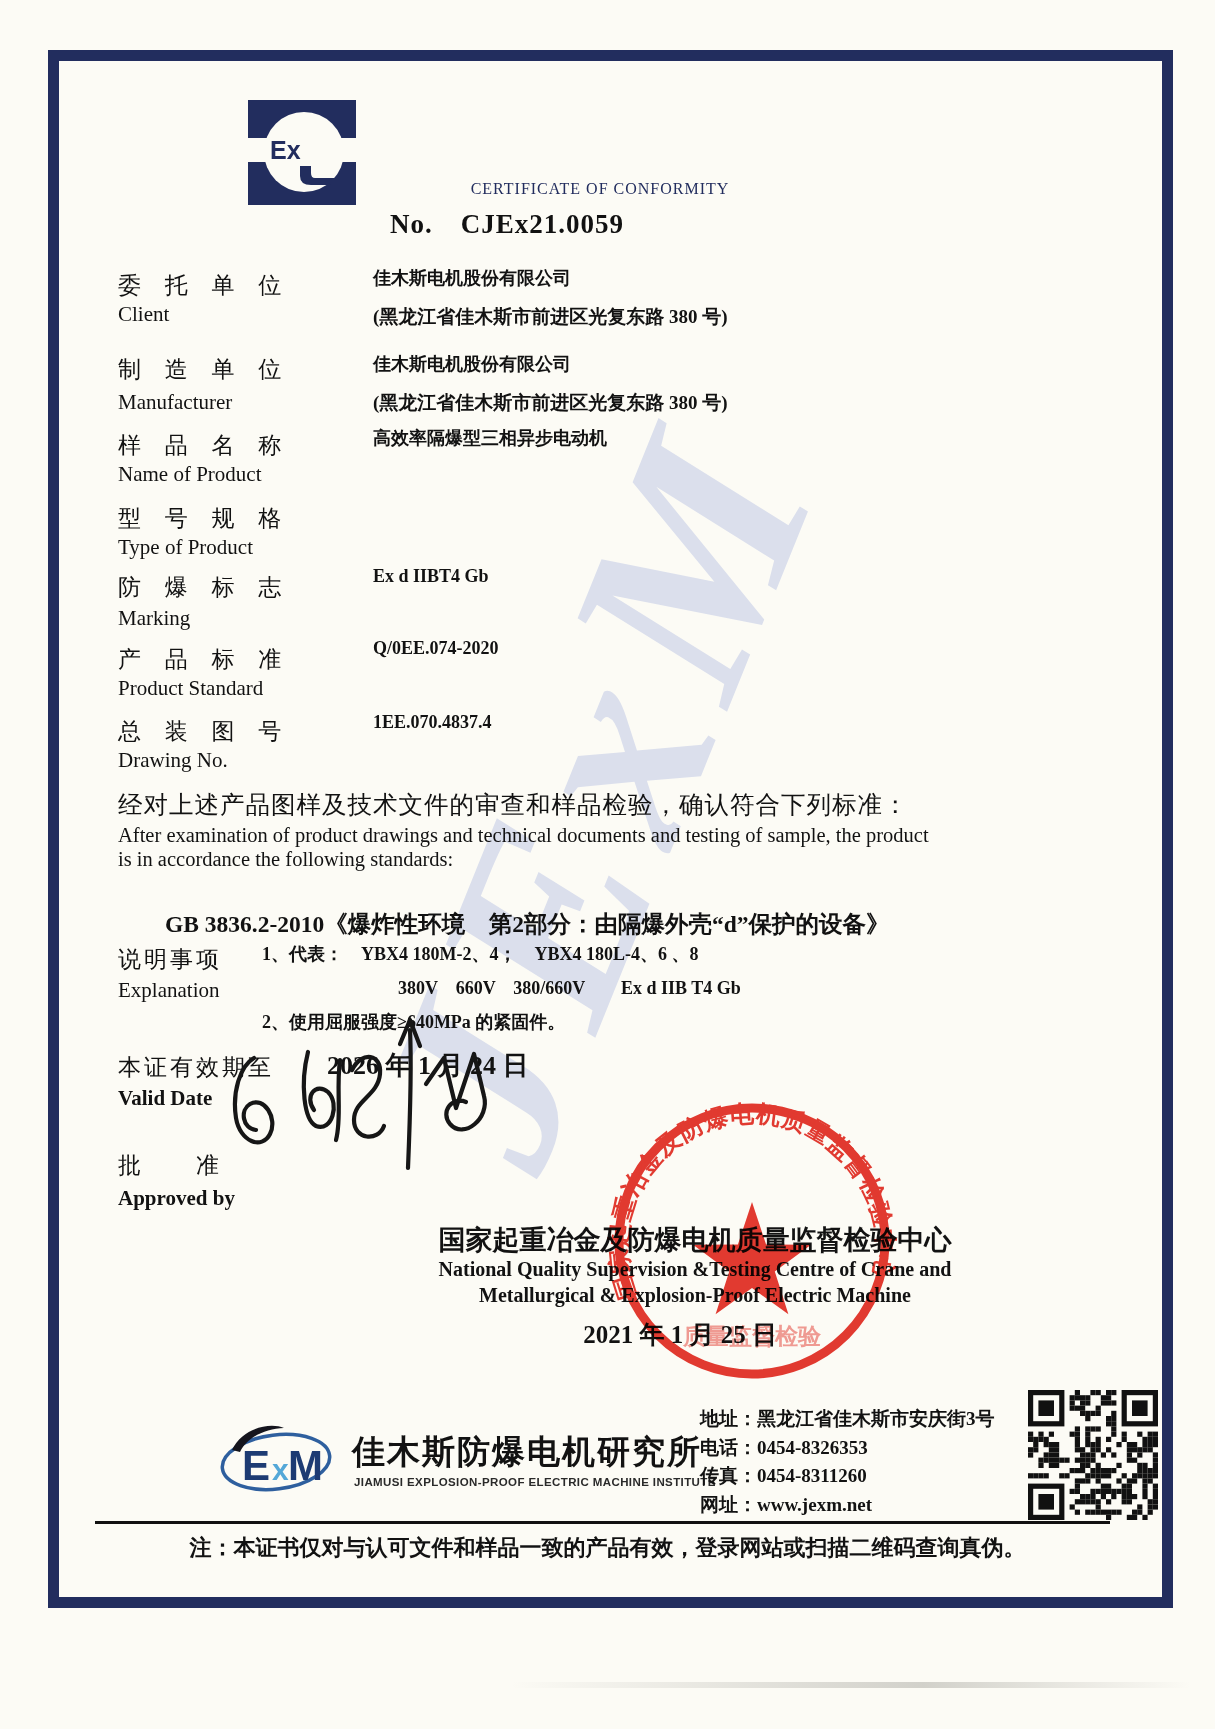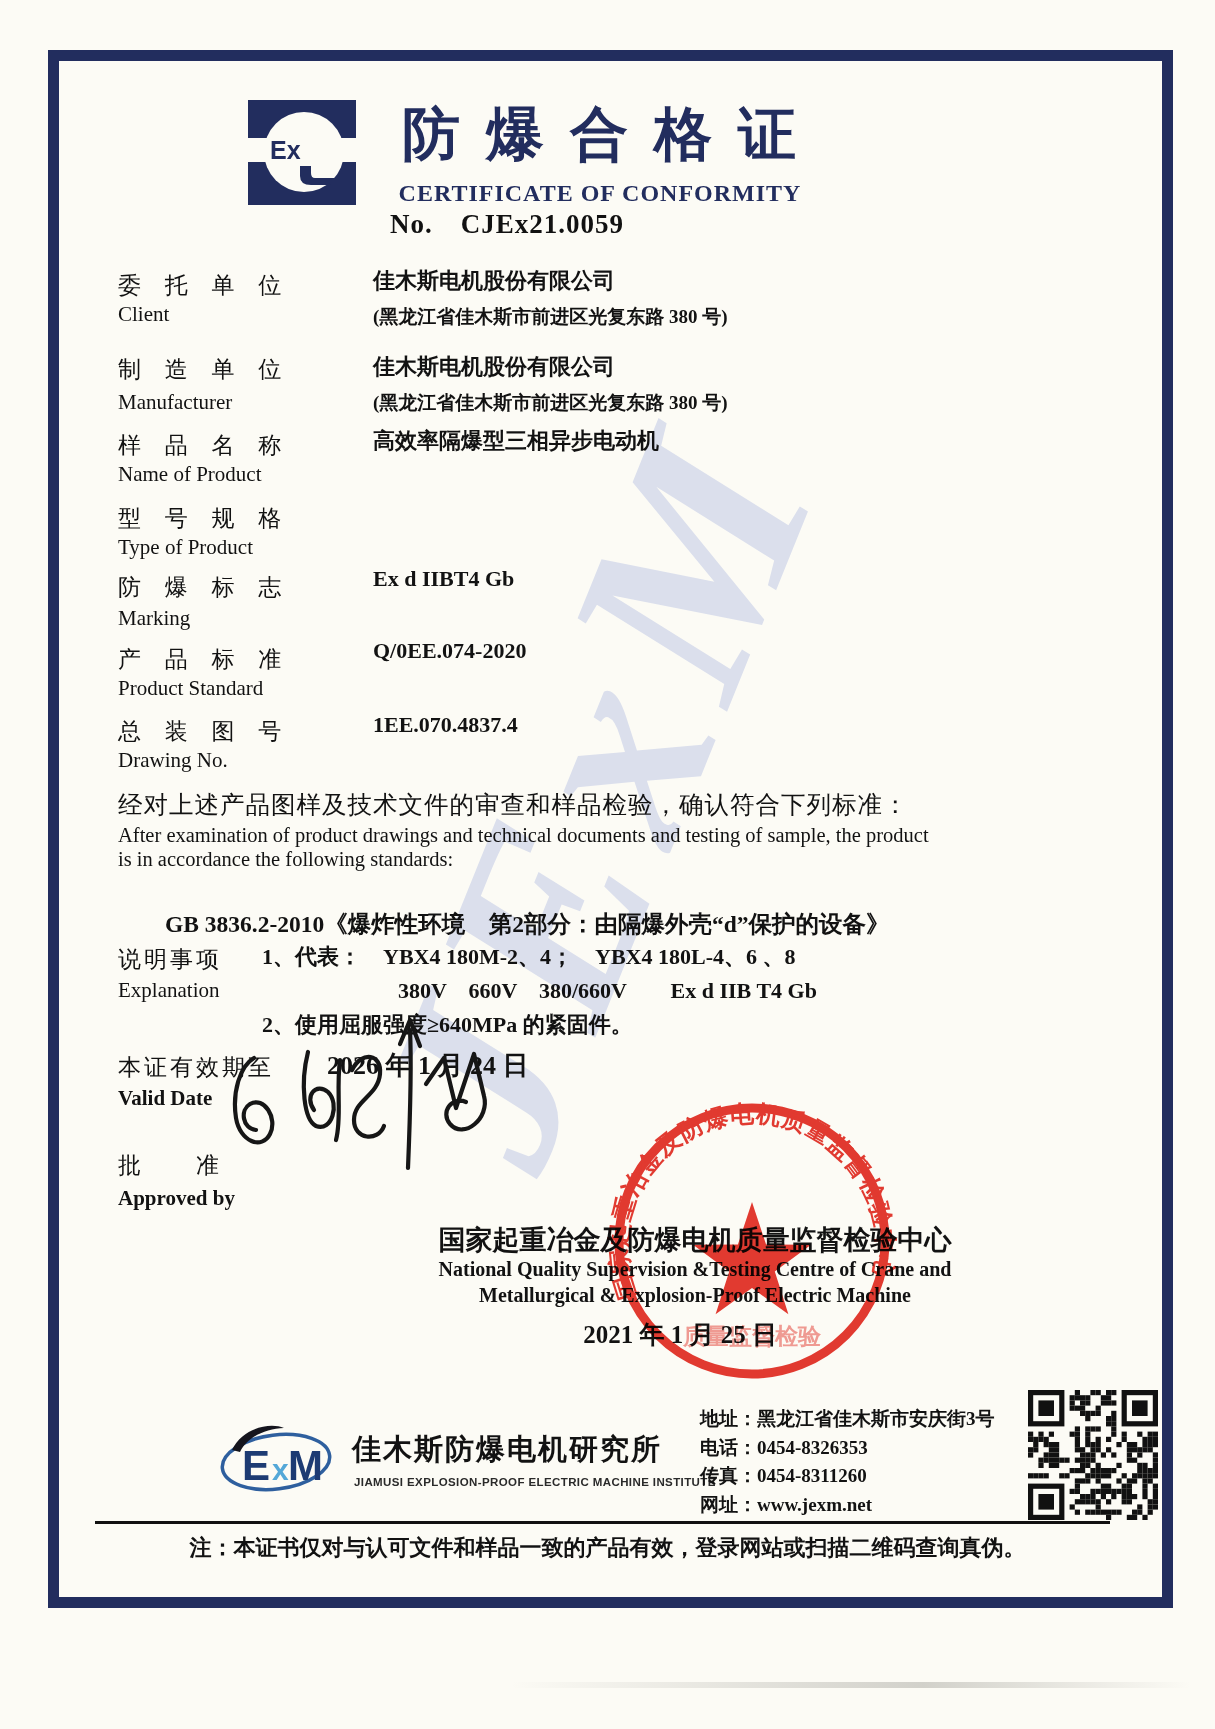--- a/index.html
+++ b/index.html
@@ -15,37 +15,37 @@
   }
   .wm-clip{position:absolute;left:59px;top:61px;width:1103px;height:1536px;overflow:hidden;z-index:0;}
   .wm{
     position:absolute;left:-160px;top:560px;width:1400px;text-align:center;
     font-size:265px;line-height:340px;font-weight:bold;font-style:italic;
     letter-spacing:22px;color:#aab6e0;opacity:.40;transform:rotate(-68deg);
     font-family:"Liberation Serif","DejaVu Serif",serif;white-space:nowrap;
   }
   .navy{color:#222d5e;}
   .title-cn{font-size:58px;font-weight:900;letter-spacing:26px;white-space:nowrap;z-index:2;}
-  .title-en{font-size:24px;font-weight:bold;letter-spacing:1px;text-align:center;z-index:2;}
+  .title-en{font-size:16px;font-weight:normal;letter-spacing:1px;text-align:center;z-index:2;}
   .cert-no{font-size:27px;font-weight:bold;color:#111;z-index:2;letter-spacing:1px;}
   .cn-label{font-size:23px;font-weight:normal;letter-spacing:9px;white-space:nowrap;z-index:2;}
   .cn-tight{letter-spacing:3px;}
   .en-label{font-size:21px;font-weight:500;white-space:nowrap;z-index:2;}
   .en-bold{font-weight:bold;}
-  .value{font-size:22px;font-weight:bold;white-space:nowrap;z-index:2;}
+  .value{font-size:18px;font-weight:bold;white-space:nowrap;z-index:2;}
   .note-sm{font-size:19px;font-weight:600;white-space:nowrap;z-index:2;}
   .stmt-cn{font-size:24.5px;font-weight:normal;letter-spacing:1px;white-space:nowrap;z-index:2;}
   .stmt-en{font-size:20.5px;font-weight:500;white-space:nowrap;z-index:2;}
   .gb{font-size:23.5px;font-weight:600;white-space:nowrap;z-index:2;}
   .issuer-cn{font-size:27px;font-weight:bold;text-align:center;white-space:nowrap;z-index:4;}
   .issuer-en{font-size:20px;font-weight:bold;text-align:center;white-space:nowrap;z-index:4;}
   .issuer-date{font-size:25px;font-weight:bold;text-align:center;white-space:nowrap;z-index:4;}
   .stamp{z-index:5;mix-blend-mode:multiply;}
   .sig{z-index:3;}
-  .inst-cn{font-size:29px;font-weight:bold;letter-spacing:2px;white-space:nowrap;z-index:2;
+  .inst-cn{font-size:33px;font-weight:bold;letter-spacing:2px;white-space:nowrap;z-index:2;
            font-family:Liberation Serif, serif;}
   .inst-en{font-size:11.5px;font-weight:bold;color:#2a2a2a;white-space:nowrap;z-index:2;
            font-family:"Liberation Sans","DejaVu Sans",sans-serif;letter-spacing:.4px;}
   .contact{z-index:2;font-family:Liberation Serif, serif;}
   .contact .row{height:28.5px;font-size:19px;font-weight:bold;white-space:nowrap;}
   .rule{background:#111;z-index:2;}
   .bottom-note{font-size:22px;font-weight:bold;text-align:center;white-space:nowrap;z-index:2;
            font-family:"Liberation Sans","DejaVu Sans",sans-serif;}
   .smudge{left:0;top:1682px;width:1215px;height:6px;z-index:1;
     background:linear-gradient(to right,rgba(0,0,0,0) 42%,rgba(120,120,112,.32) 76%,rgba(0,0,0,0) 98%);}
@@ -62,21 +62,20 @@
   <div class="frame"></div>
 
   <svg class="abs" style="left:248px;top:100px;width:108px;height:105px;z-index:2" viewBox="0 0 108 105">
     <rect width="108" height="105" fill="#222d5e"></rect>
     <circle cx="56" cy="52" r="40" fill="#fcfbf5"></circle>
     <rect x="0" y="38" width="108" height="24" fill="#fcfbf5"></rect>
     <text x="22" y="59" font-size="25" font-weight="bold" fill="#222d5e" font-family="Liberation Sans, DejaVu Sans, sans-serif">Ex</text>
     <path d="M52,66 v10 q0,9 11,9 h19 l8,-7 h-23 q-4,0 -4,-5 v-7 z" fill="#222d5e"></path>
   </svg>
 
-  <div class="abs title-cn navy" style="left:402px;top:96px">防爆合格证</div>
   <div class="abs title-en navy" style="left:390px;top:180px;width:420px">CERTIFICATE OF CONFORMITY</div>
   <div class="abs cert-no" style="left:390px;top:206px;width:420px">No.　CJEx21.0059</div>
 
   <div class="abs cn-label" style="left:118px;top:270px">委 托 单 位</div>
   <div class="abs en-label" style="left:118px;top:302px">Client</div>
   <div class="abs value" style="left:373px;top:266px">佳木斯电机股份有限公司</div>
   <div class="abs note-sm" style="left:373px;top:304px">(黑龙江省佳木斯市前进区光复东路 380 号)</div>
 
   <div class="abs cn-label" style="left:118px;top:354px">制 造 单 位</div>
   <div class="abs en-label" style="left:118px;top:390px">Manufacturer</div>

